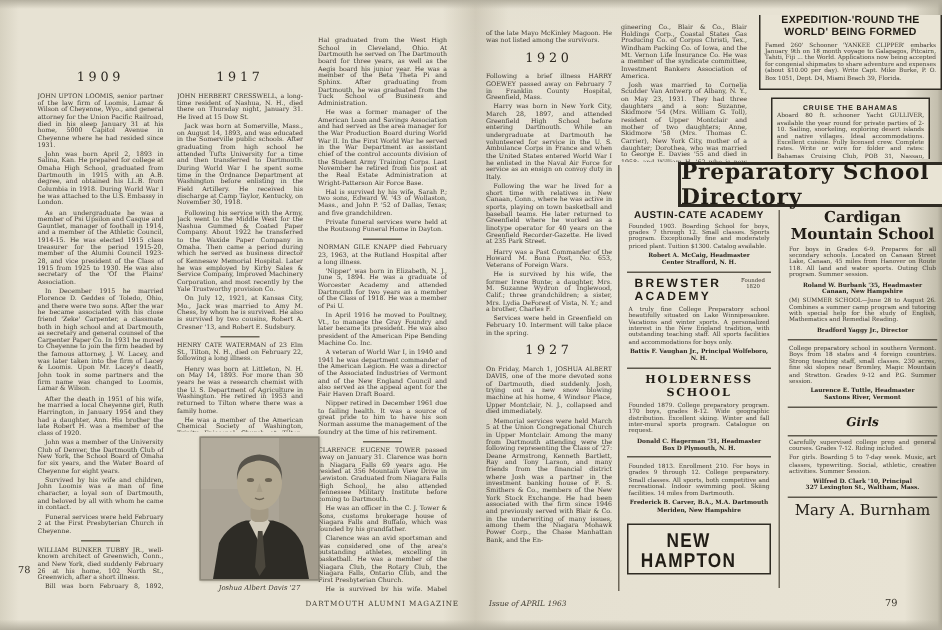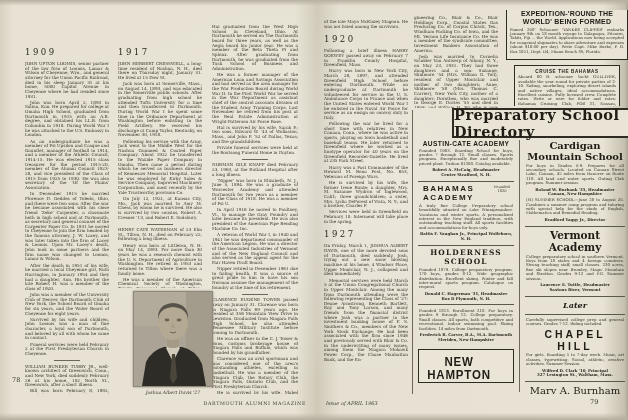--- a/index.html
+++ b/index.html
@@ -13,21 +13,21 @@
   #spread:after{content:"";position:absolute;left:0;right:0;top:0;height:6px;
     background:linear-gradient(#b5b0a0,rgba(0,0,0,0));pointer-events:none;}
   #spread:before{content:"";position:absolute;left:0;right:0;bottom:0;height:7px;
     background:linear-gradient(rgba(0,0,0,0),#b3ae9e);pointer-events:none;z-index:9;}
 
   .abs{position:absolute;}
   
   .obitcol{font-size:4.2px;line-height:4.65px;text-align:justify;overflow:hidden;}
   .obitcol p{margin:0 0 1.5px 0;text-indent:5px;}
   .obitcol p.fl-pf{text-indent:0;}
-  .obitcol p.fl-year{font-size:8.5px;line-height:10px;letter-spacing:2.5px;text-align:left;
+  .obitcol p.fl-year{font-size:8.5px;line-height:10px;letter-spacing:2.5px;text-align:center;
      text-indent:0;margin:5px 0 5px 0;color:#2c2820;}
   .obit-rule{width:26px;border-top:0.7px solid #6d6759;margin:3.5px auto 3.5px auto;}
 
   
   .photo-fig{position:absolute;left:133px;top:291px;width:80px;}
   .photo-frame{width:78px;height:94px;border:1px solid #8e897b;background:#a9a294;overflow:hidden;
      box-shadow:0 0 2px rgba(60,55,40,.5);}
   .photo-cap{font-style:italic;font-size:4.6px;line-height:6px;text-align:center;margin-top:2.5px;color:#3a362d;}
 
   
@@ -184,21 +184,21 @@
 
     <div class="abs vrule" style="left:100px;top:110px;height:284px;"></div>
     <div class="abs adcol" style="left:106px;top:140px;width:96px;height:254px;">
         <div class="ad ad--austin_cate">
           <div class="ad-title">AUSTIN-CATE ACADEMY</div>
           <div class="ad-body">Founded 1903. Boarding School for boys, grades 7 through 12. Small classes. Sports program. Exceptionally fine and moderately priced plant. Tuition $1300. Catalog available.</div>
           <div class="ad-sig">Robert A. McCaig, Headmaster</div>
           <div class="ad-sig">Center Strafford, N. H.</div>
         </div>
         <div class="ad ad--brewster">
-          <div class="ad-title">BAHAMAS  ACADEMY</div>
+          <div class="ad-title">BREWSTER  ACADEMY</div>
           <div class="ad-founded">Founded 1820</div>
           <div class="ad-body">A truly fine College Preparatory school beautifully situated on Lake Winnipesaukee. Vacations and winter sports. A personalized interest in the New England tradition, with outstanding teaching staff. All sports facilities and accommodations for boys only.</div>
           <div class="ad-sig">Battis F. Vaughan Jr., Principal   Wolfeboro, N. H.</div>
         </div>
         <div class="ad ad--holderness">
           <div class="ad-title">HOLDERNESS  SCHOOL</div>
           <div class="ad-body">Founded 1879. College preparatory program. 170 boys, grades 8-12. Wide geographic distribution. Excellent skiing. Winter and fall inter-mural sports program. Catalogue on request.</div>
           <div class="ad-sig">Donald C. Hagerman '31, Headmaster</div>
           <div class="ad-sig">Box D                Plymouth, N. H.</div>
         </div>
@@ -215,31 +215,29 @@
     <div class="abs adcol" style="left:213px;top:140px;width:100px;height:254px;">
         <div class="ad ad--cardigan">
           <div class="ad-title">Cardigan Mountain School</div>
           <div class="ad-body">For boys in Grades 6-9. Prepares for all secondary schools. Located on Canaan Street Lake, Canaan, 45 miles from Hanover on Route 118. All land and water sports. Outing Club program. Summer session.</div>
           <div class="ad-sig">Roland W. Burbank '35, Headmaster</div>
           <div class="ad-sig">Canaan, New Hampshire</div>
           <div class="ad-body">(M) SUMMER SCHOOL—June 28 to August 26. Combines a summer camp program and tutoring with special help for the study of English, Mathematics and Remedial Reading.</div>
           <div class="ad-sig">Bradford Yaggy Jr., Director</div>
         </div>
         <div class="ad ad--vermont">
-          <div class="ad-title">Vermont Academy</div>
           <div class="ad-body">College preparatory school in southern Vermont. Boys from 18 states and 4 foreign countries. Strong teaching staff, small classes. 230 acres, fine ski slopes near Bromley, Magic Mountain and Stratton. Grades 9-12 and P.G. Summer session.</div>
           <div class="ad-sig">Laurence E. Tuttle, Headmaster</div>
           <div class="ad-sig">Saxtons River, Vermont</div>
         </div>
         <div class="ad ad--girls_hdr">
-          <div class="ad-title">Later</div>
+          <div class="ad-title">Girls</div>
         </div>
         <div class="ad ad--chapel">
           <div class="ad-pre">Carefully supervised college prep and general courses. Grades 7-12. Riding included.</div>
-          <div class="ad-title">CHAPEL HILL</div>
           <div class="ad-body">For girls. Boarding 5 to 7-day week. Music, art classes, typewriting. Social, athletic, creative activities. Summer Session.</div>
           <div class="ad-sig">Wilfred D. Clark '10, Principal</div>
           <div class="ad-sig">327 Lexington St., Waltham, Mass.</div>
         </div>
         <div class="ad ad--burnham">
           <div class="ad-title">Mary A. Burnham</div>
         </div>
       </div>
 
     <div class="abs issue-note" style="left:14px;top:400px;">Issue of APRIL 1963</div>

